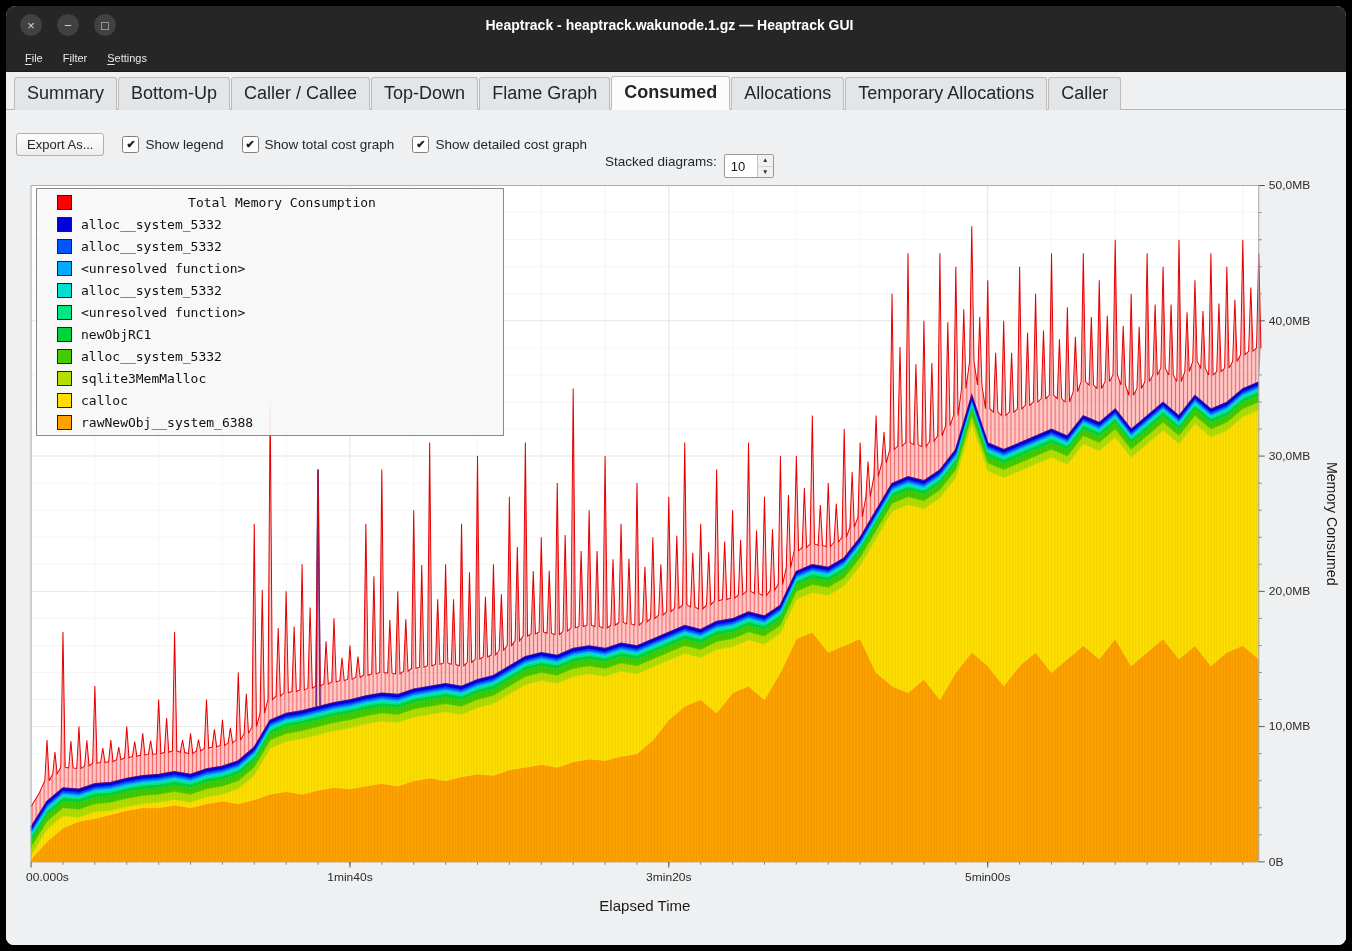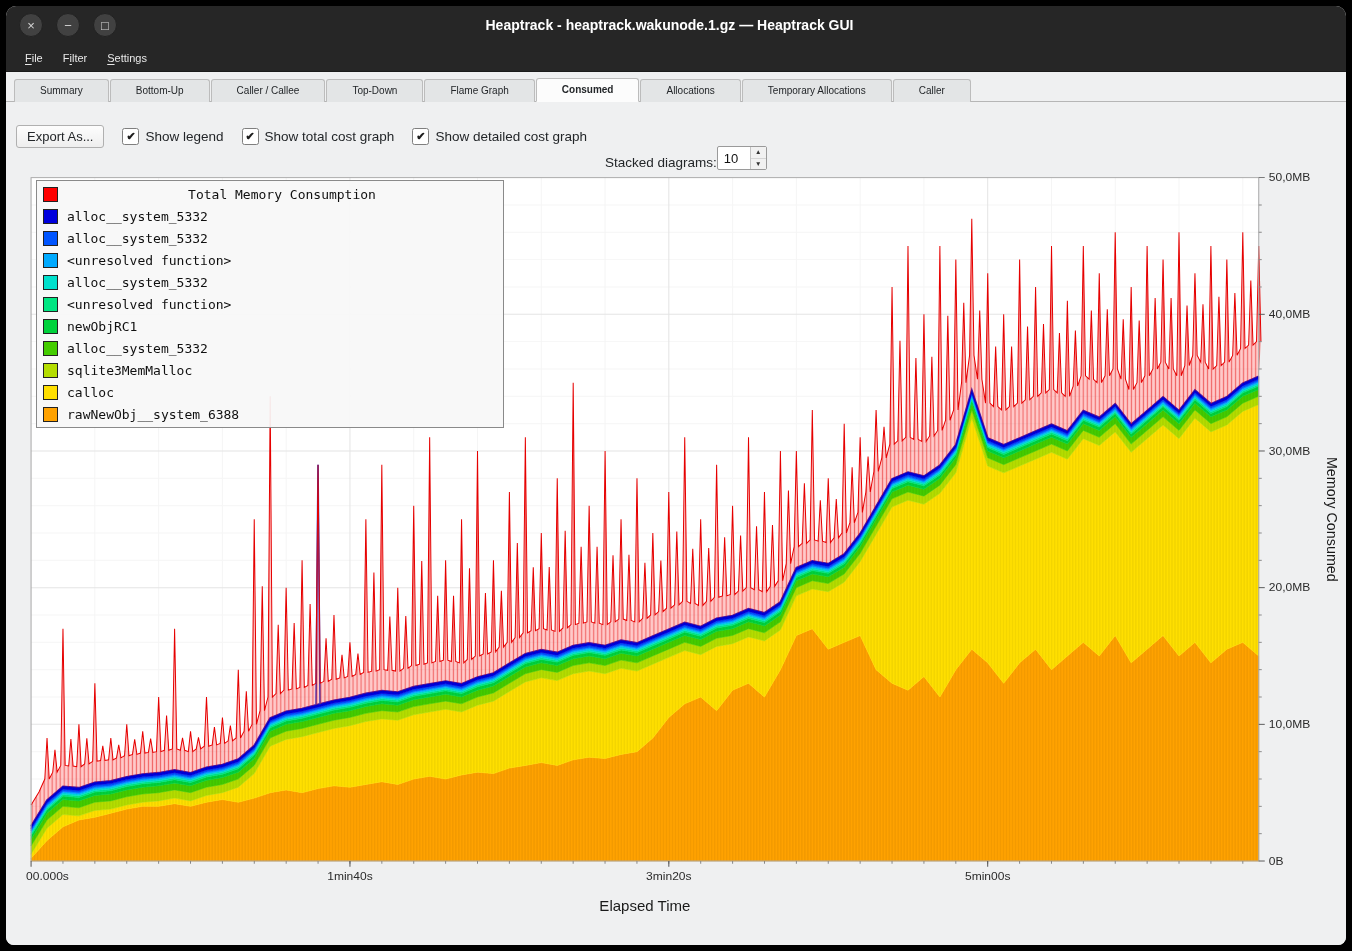--- a/index.html
+++ b/index.html
@@ -13,44 +13,44 @@
     color:#d6d6d6;font-size:13px;line-height:1;display:flex;align-items:center;justify-content:center;}
   .title{position:absolute;left:0;right:13px;text-align:center;color:#ffffff;font-weight:bold;font-size:14px;}
   
   .menubar{flex:0 0 27px;background:#262626;display:flex;align-items:center;padding-left:10px;gap:2px;
     border-bottom:1px solid #1b1b1b;}
   .menu-item{color:#e8e8e8;font-size:11px;padding:3px 9px;border-radius:3px;}
   .menu-item u{text-underline-offset:2px;}
   
   .tabbar{flex:0 0 30px;display:flex;align-items:flex-end;padding:4px 8px 0 8px;gap:1px;
     border-bottom:1px solid #b6b6b6;background:#eff0f1;box-sizing:border-box;}
-  .tab{font-size:10px;color:#232629;padding:5px 25px 6px;border:1px solid #bcbcbc;border-bottom:none;
+  .tab{font-size:18px;color:#232629;padding:5px 12px 6px;border:1px solid #bcbcbc;border-bottom:none;
     background:#e3e5e6;border-radius:3px 3px 0 0;margin-bottom:-1px;white-space:nowrap;}
   .tab.active{background:#fcfcfc;font-weight:bold;border-bottom:1px solid #fcfcfc;}
   
   .toolbar{flex:0 0 34px;display:flex;align-items:center;gap:18px;padding:0 10px;box-sizing:border-box;}
   .export-btn{font-size:13px;padding:3px 10px;background:linear-gradient(#fdfdfd,#eeeeee);
     border:1px solid #b0b0b0;border-radius:3px;color:#232629;}
   .checks{display:flex;align-items:center;gap:18px;}
   .check{display:flex;align-items:center;gap:6px;font-size:13.5px;color:#232629;}
   .box{width:15px;height:15px;background:#ffffff;border:1px solid #7f7f7f;border-radius:2.5px;
     display:flex;align-items:center;justify-content:center;font-size:11px;font-weight:bold;color:#1c1c1c;line-height:1;}
-  .spin-wrap{display:flex;align-items:flex-end;margin-top:44px;}
+  .spin-wrap{display:flex;align-items:flex-start;gap:7px;margin-top:44px;}
   .spin-label{font-size:13.5px;color:#232629;}
   .spin{display:flex;border:1px solid #9a9a9a;background:#fff;border-radius:2px;height:22px;align-items:stretch;}
   .spin-value{width:26px;font-size:13px;display:flex;align-items:center;padding-left:6px;color:#111;border-radius:10px;}
   .spin-btns{display:flex;flex-direction:column;border-left:1px solid #c4c4c4;}
   .spin-btn{flex:1;width:15px;font-size:6.5px;line-height:1;display:flex;align-items:center;justify-content:center;
     background:#f1f1f1;color:#333;border:none;padding:0;}
   .spin-btn + .spin-btn{border-top:1px solid #d5d5d5;}
   
   .chart-area{flex:1;position:relative;background:#eff0f1;}
   #chart-svg{position:absolute;inset:0;width:100%;height:100%;}
   .legend{position:absolute;left:30px;top:10px;width:468px;background:rgba(248,248,248,0.93);
-    border:1px solid #8a8a8a;padding:2px 6px;box-sizing:border-box;}
+    border:1px solid #8a8a8a;padding:2px 20px;box-sizing:border-box;}
   .legend-row{display:flex;align-items:center;gap:9px;height:22px;}
   .legend-swatch{width:15px;height:15px;border:1px solid #222;flex:0 0 15px;box-sizing:border-box;}
   .legend-label{font-family:"DejaVu Sans Mono",monospace;font-size:13px;color:#101010;white-space:pre;}
   .legend-title{flex:1;text-align:center;font-family:"DejaVu Sans Mono",monospace;font-size:13px;color:#101010;}
 </style>
 </head>
 <body>
 
 <div class="frame">
 

